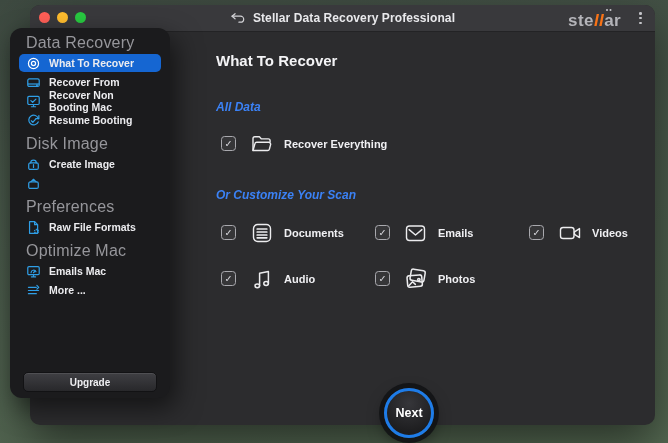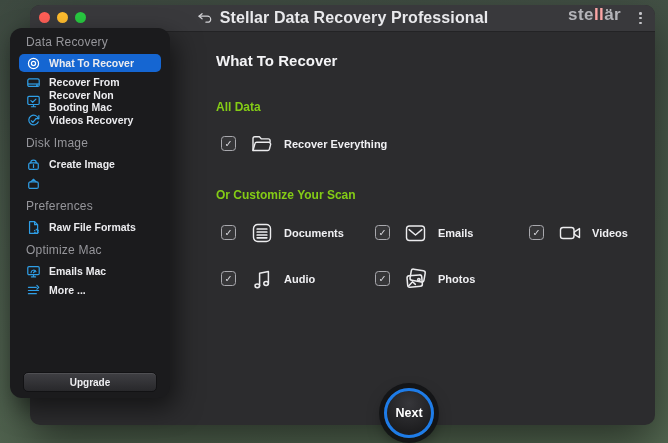--- a/index.html
+++ b/index.html
@@ -16,62 +16,62 @@
   }
   .titlebar{
     position:absolute;left:0;top:0;right:0;height:26px;
     background:#39393c;border-radius:10px 10px 0 0;
     border-bottom:1px solid #232325;
   }
   .traffic{position:absolute;left:9px;top:7px;display:flex;gap:7px;}
   .traffic span{width:11px;height:11px;border-radius:50%;display:block;}
   .title-center{
     position:absolute;inset:0;display:flex;align-items:center;justify-content:center;gap:8px;
-    color:#e9e9ec;font-size:16px;font-weight:bold;letter-spacing:.1px;
+    color:#e9e9ec;font-size:12px;font-weight:bold;letter-spacing:.1px;
   }
   .back-ic svg{display:block}
   .brand{
-    position:absolute;right:34px;top:0;height:26px;display:flex;align-items:flex-start;
+    position:absolute;right:34px;top:0;height:26px;display:flex;align-items:flex-end;
     font-size:17px;font-weight:bold;letter-spacing:.4px;color:#b4b4b9;
   }
-  .brand .b2{color:#fca5a5;}
+  .brand .b2{color:#f97316;font-style:italic;}
   .brand::after{
     content:"";position:absolute;top:4px;right:13.5px;width:2px;height:2px;border-radius:50%;
     background:#c9c9ce;box-shadow:3.5px 0 0 0 #c9c9ce;
   }
   .kebab{position:absolute;right:13px;top:7px;display:flex;flex-direction:column;gap:2.2px;cursor:pointer;}
   .kebab i{width:2.6px;height:2.6px;border-radius:50%;background:#c4c4c9;display:block;}
   
   .sidebar{
     position:absolute;left:10px;top:28px;width:160px;height:370px;
     background:#1b1b1d;border-radius:12px;z-index:3;
     box-shadow:6px 10px 26px rgba(0,0,0,.55);
   }
   .sb-section{padding:0 9px;margin-top:8px;}
   .sb-header{
-    color:#96969b;font-size:12px;line-height:13px;margin:0 7px 5px;letter-spacing:.2px;
+    color:#96969b;font-size:16px;line-height:13px;margin:0 7px 5px;letter-spacing:.2px;
   }
   .sb-item{
     height:18px;margin-bottom:1px;border-radius:5px;display:flex;align-items:center;gap:8px;
     padding:0 7px;color:#ececef;font-size:10.5px;font-weight:bold;cursor:pointer;
   }
   .sb-item .si{width:15px;height:15px;color:#2f9ee6;flex:0 0 15px;display:flex;align-items:center;}
   .sb-item.selected{background:#1566d2;}
   .sb-item.selected .si{color:#ffffff;}
   .si svg{display:block}
   .upgrade{
     position:absolute;left:13px;right:13px;bottom:6px;height:18px;border-radius:5px;
     background:linear-gradient(#3f3f43,#28282b);border:1px solid #121214;
     box-shadow:inset 0 1px 0 rgba(255,255,255,.09);
     color:#eeeef1;font-size:10px;font-weight:bold;
     display:flex;align-items:center;justify-content:center;cursor:pointer;text-align:center;
   }
   
   .h1{position:absolute;left:186px;top:47px;color:#f4f4f6;font-size:15px;font-weight:bold;}
-  .h2{position:absolute;color:#84cc16;font-size:12px;font-weight:bold;}
+  .h2{position:absolute;color:#3b82f6;font-size:12px;font-weight:bold;font-style:italic;}
   .h2.alldata{left:186px;top:95px;}
   .h2.customize{left:186px;top:183px;}
   .row-all{position:absolute;left:191px;top:125px;}
   .grid{
     position:absolute;left:191px;top:214px;width:470px;
     display:grid;grid-template-columns:154px 154px 154px;row-gap:19px;
   }
   .cell{display:flex;align-items:center;height:27px;}
   .cb{
     width:13px;height:13px;border:1.5px solid #a9a9ae;border-radius:3.5px;
@@ -235,21 +235,21 @@
       <span>Recover Non Booting Mac</span>
     </div>
     <div class="sb-item">
       <span class="si">
         <svg width="15" height="15" viewBox="0 0 16 16" fill="none" stroke="currentColor" stroke-width="1.3" stroke-linecap="round" stroke-linejoin="round">
           <path d="M13 9.5A5.2 5.2 0 1 1 13.2 6.1"></path>
             <path d="M13.7 2.7v3.3h-3.2"></path>
             <path d="M5.7 8.3l1.6 1.6 3-3.3"></path>
         </svg>
       </span>
-      <span>Videos Recovery</span>
+      <span>Resume Booting</span>
     </div>
   </div>
 
   <div class="sb-section">
     <div class="sb-header">Disk Image</div>
     <div class="sb-item">
       <span class="si">
         <svg width="15" height="15" viewBox="0 0 16 16" fill="none" stroke="currentColor" stroke-width="1.3" stroke-linecap="round" stroke-linejoin="round">
           <path d="M5 6.3a3 3 0 0 1 6 0"></path>
             <rect x="2.9" y="6.3" width="10.2" height="7" rx="1.6"></rect>

